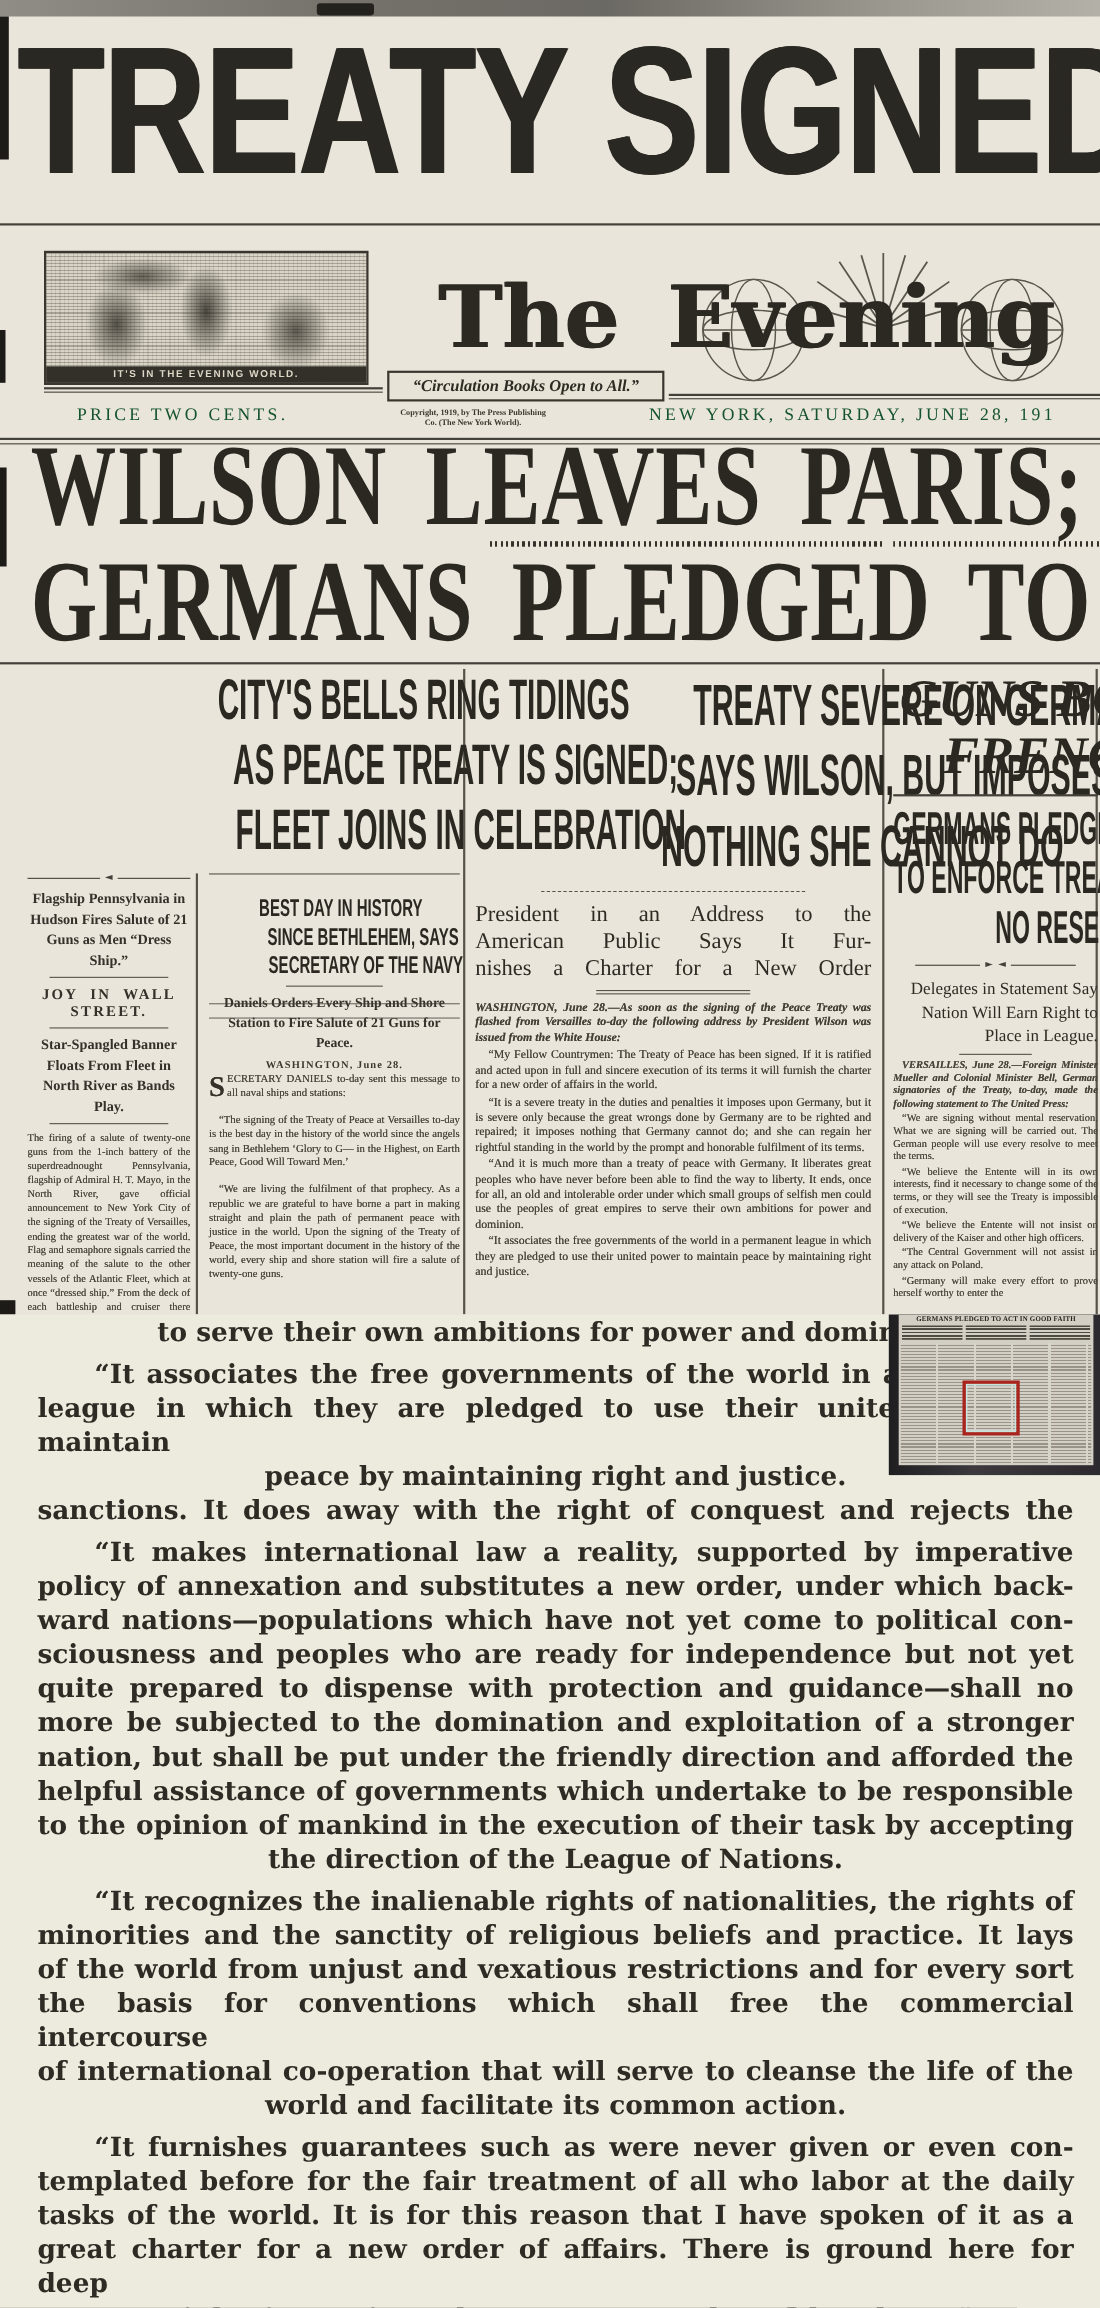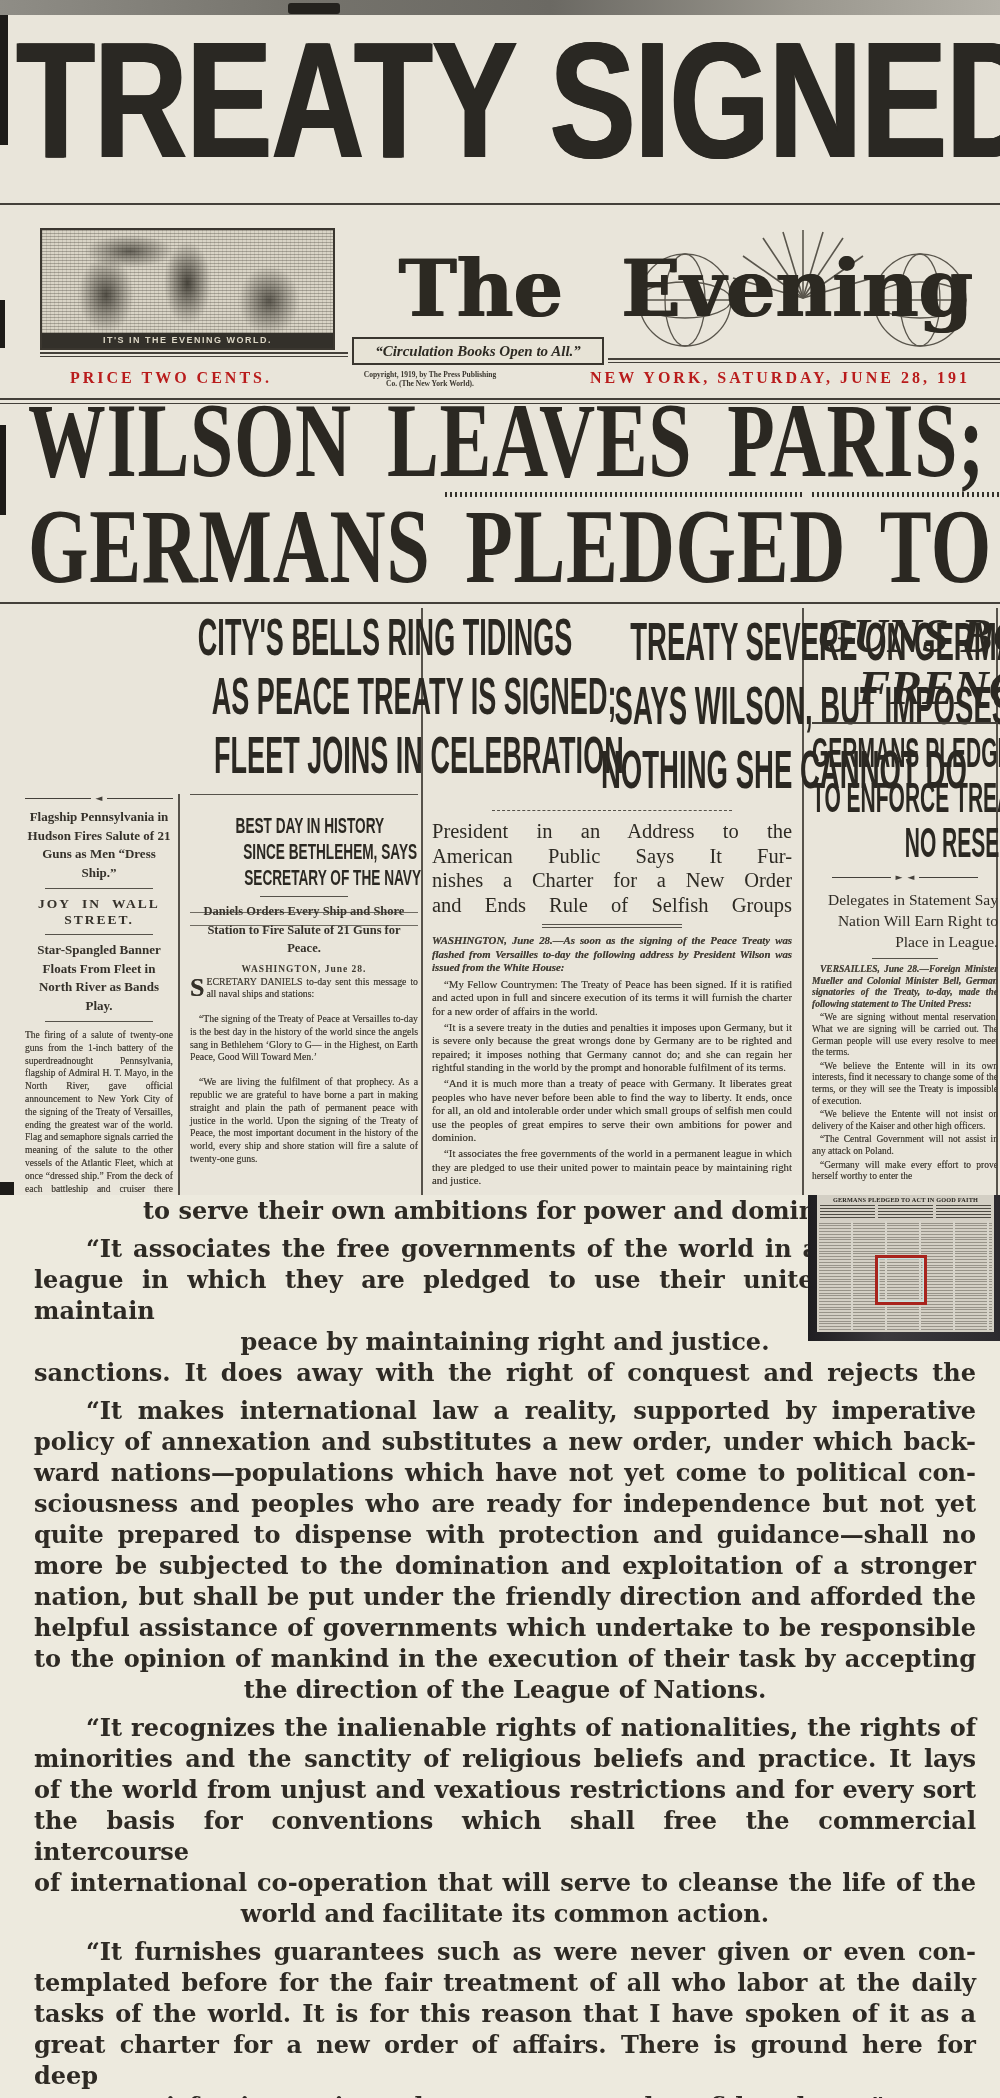--- a/index.html
+++ b/index.html
@@ -27,25 +27,25 @@
                radial-gradient(ellipse 60px 22px at 30% 18%,rgba(40,37,30,.65),rgba(40,37,30,0) 75%),
                repeating-linear-gradient(0deg,rgba(52,48,40,.30) 0 1px,rgba(0,0,0,0) 1px 3px),
                repeating-linear-gradient(90deg,rgba(52,48,40,.12) 0 1px,rgba(0,0,0,0) 1px 4px),#d9d4c6;}
   .engraving .cap{position:absolute;left:0;right:0;bottom:0;height:15px;background:#33302a;
                   color:#ddd7c6;font-family:"Liberation Sans",sans-serif;font-weight:700;
                   font-size:9px;letter-spacing:1.5px;text-align:center;line-height:15px;}
   .mastsvg{position:absolute;left:615px;top:228px;}
   .masttitle{position:absolute;left:398px;top:246px;width:602px;white-space:nowrap;
              font-family:"DejaVu Serif",serif;font-weight:700;font-size:78px;line-height:1.1;color:#2c2922;
              text-shadow:1.5px 0 0 currentColor;}
-  .masttitle .ev{margin-left:58px;}
+  .masttitle .ev{margin-left:44px;}
   .circbox{position:absolute;left:352px;top:337px;width:252px;height:28px;border:2px solid #3a362f;
            box-sizing:border-box;text-align:center;font-weight:700;font-style:italic;font-size:15px;
            line-height:24px;color:#2e2b24;background:#e7e3d6;}
-  .dateline{position:absolute;top:369px;font-weight:700;font-size:16px;letter-spacing:3px;color:#b91c1c;white-space:nowrap;}
+  .dateline{position:absolute;top:369px;font-weight:400;font-size:16px;letter-spacing:3px;color:#14532d;white-space:nowrap;}
   .copyright{position:absolute;left:330px;top:370px;width:200px;text-align:center;
              font-size:7.5px;font-weight:700;line-height:9px;color:#3a362e;}
   
   .mainhead{position:absolute;left:28px;white-space:nowrap;font-family:"Liberation Serif",serif;
             font-weight:700;font-size:105px;line-height:1;color:#2b2822;letter-spacing:1px;word-spacing:20px;}
   .mainhead>span{display:inline-block;transform:scaleX(.74);transform-origin:0 50%;}
   .zig{position:absolute;height:5px;background:repeating-linear-gradient(90deg,#35322c 0 2px,rgba(0,0,0,0) 2px 5px);}
   
   #cols{position:absolute;left:0;top:608px;width:1000px;height:587px;overflow:hidden;}
   .vrule{position:absolute;top:0;bottom:0;width:1.5px;background:#56524a;}
@@ -214,21 +214,20 @@
 
     <div class="col" style="left:432px;width:360px;">
       <div class="chead c2head" style="margin-top:2px;"><span>TREATY SEVERE ON GERMANY,</span></div>
       <div class="chead c2head"><span>SAYS WILSON, BUT IMPOSES</span></div>
       <div class="chead c2head"><span>NOTHING SHE CANNOT DO</span></div>
       <div class="thinrule" style="margin:8px 60px 0 60px;border-top-style:dashed;"></div>
       <div class="bigdeck" style="margin-top:8px;">
         <div class="dl">President in an Address to the</div>
         <div class="dl">American Public Says It Fur-</div>
         <div class="dl">nishes a Charter for a New Order</div>
-        <div class="dl">and Ends Rule of Selfish Groups</div>
       </div>
       <div class="thinrule" style="margin:7px 110px 0 110px;"></div>
       <div class="thinrule" style="margin:2px 110px 0 110px;"></div>
       <div class="c2body ital" style="margin-top:6px;">WASHINGTON, June 28.—As soon as the signing of the Peace Treaty was flashed from Versailles to-day the following address by President Wilson was issued from the White House:</div>
       <div class="c2body" style="margin-top:3px;">
         <p>“My Fellow Countrymen: The Treaty of Peace has been signed. If it is ratified and acted upon in full and sincere execution of its terms it will furnish the charter for a new order of affairs in the world.</p>
         <p>“It is a severe treaty in the duties and penalties it imposes upon Germany, but it is severe only because the great wrongs done by Germany are to be righted and repaired; it imposes nothing that Germany cannot do; and she can regain her rightful standing in the world by the prompt and honorable fulfilment of its terms.</p>
         <p>“And it is much more than a treaty of peace with Germany. It liberates great peoples who have never before been able to find the way to liberty. It ends, once for all, an old and intolerable order under which small groups of selfish men could use the peoples of great empires to serve their own ambitions for power and dominion.</p>
         <p>“It associates the free governments of the world in a permanent league in which they are pledged to use their united power to maintain peace by maintaining right and justice.</p>
       </div>

